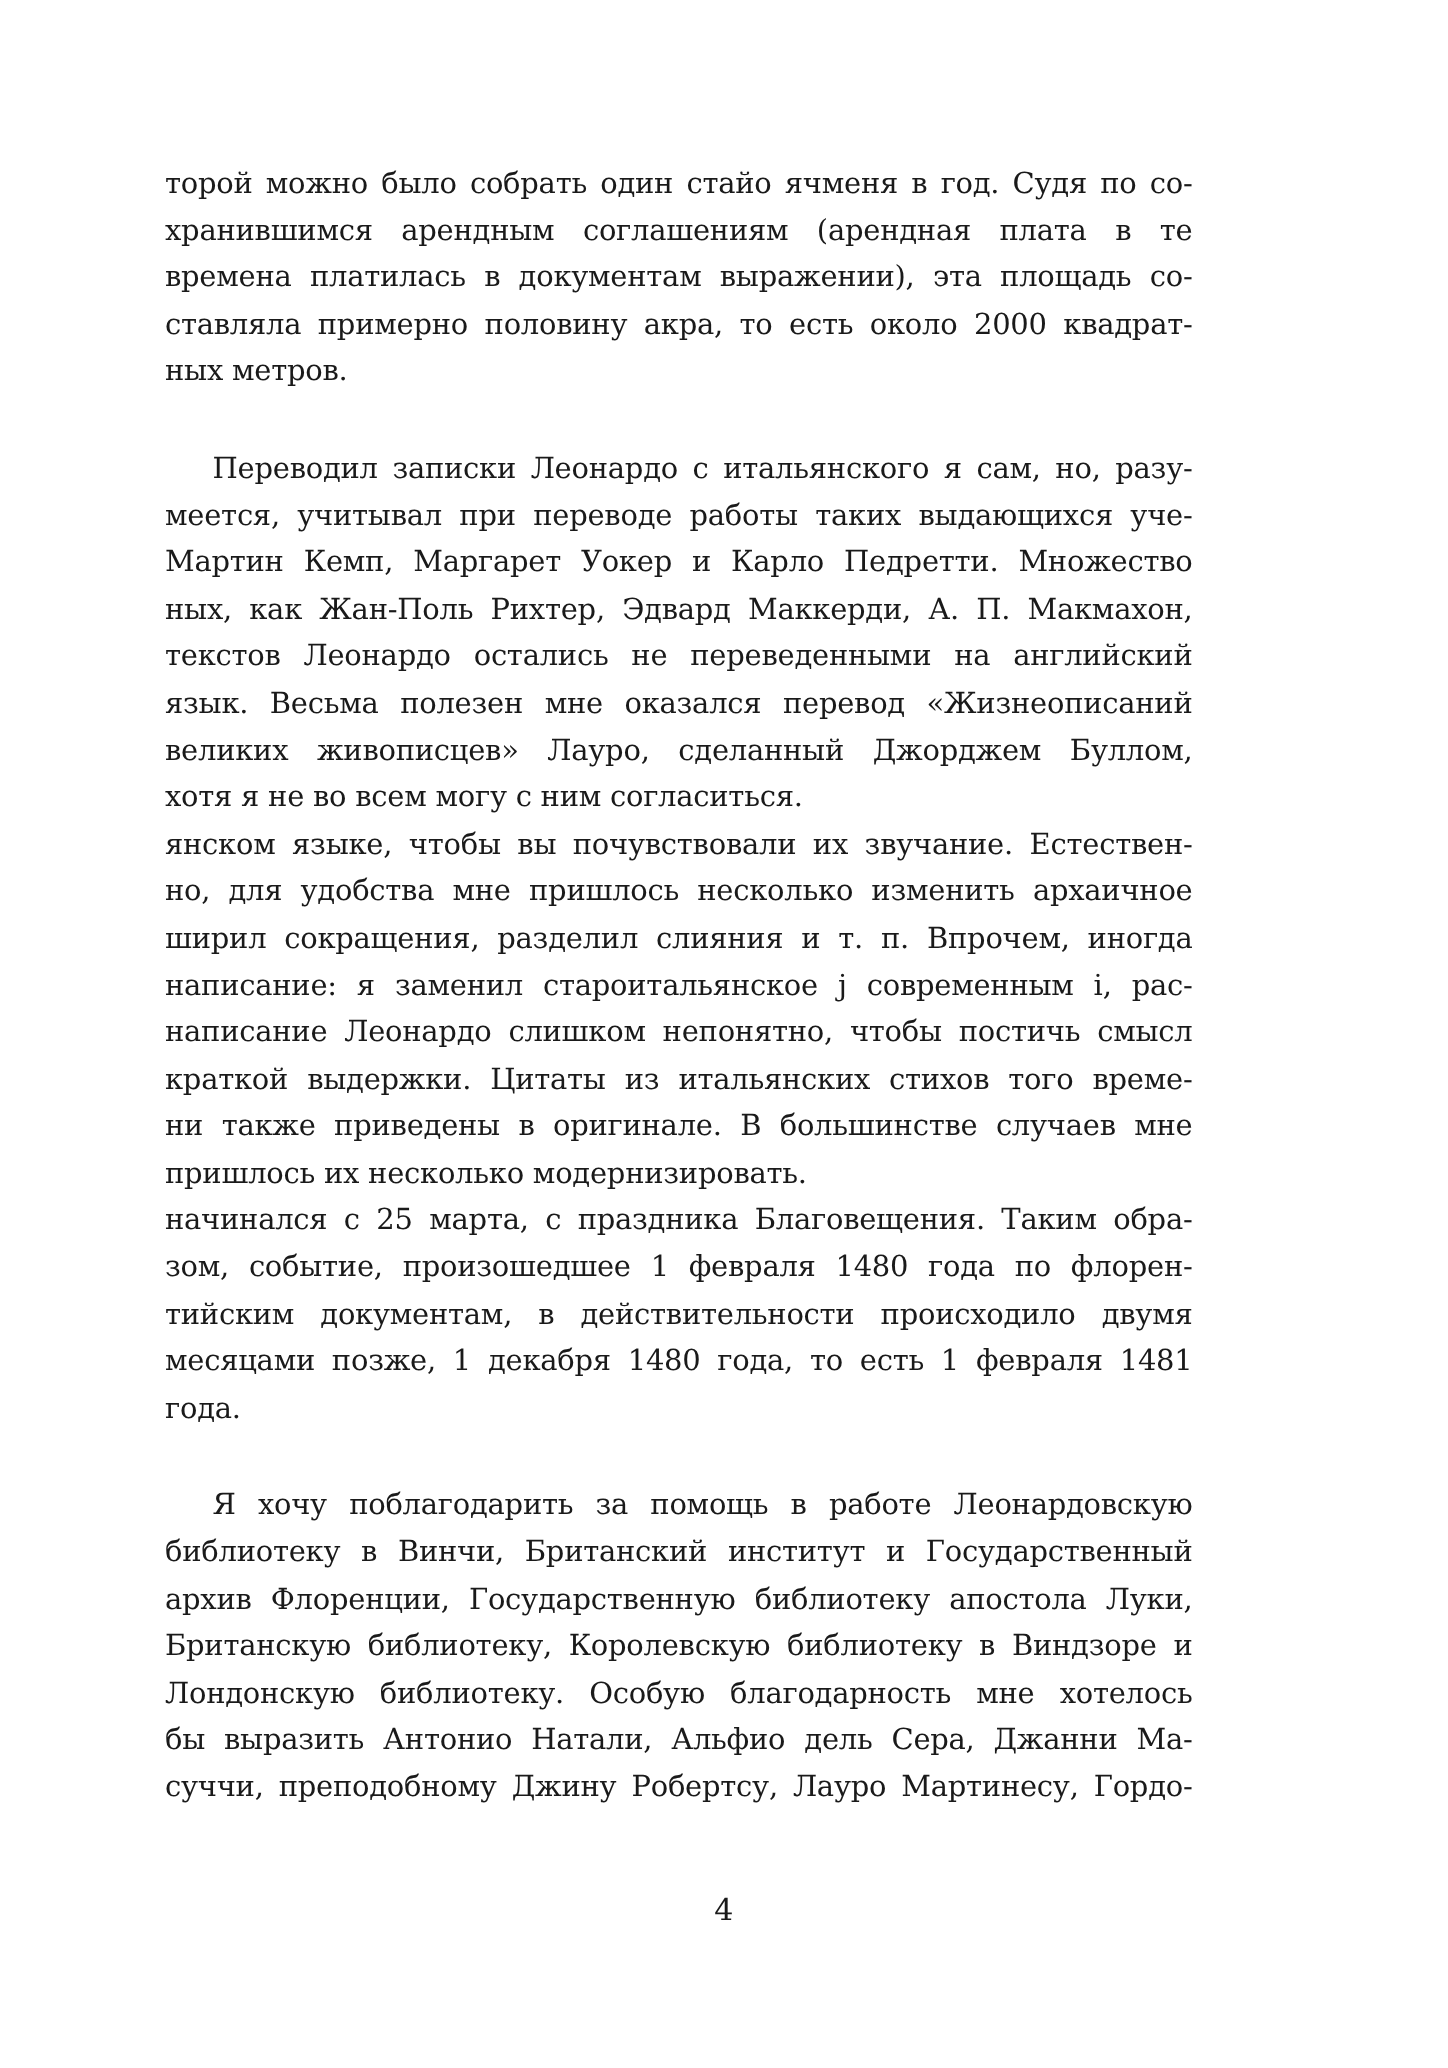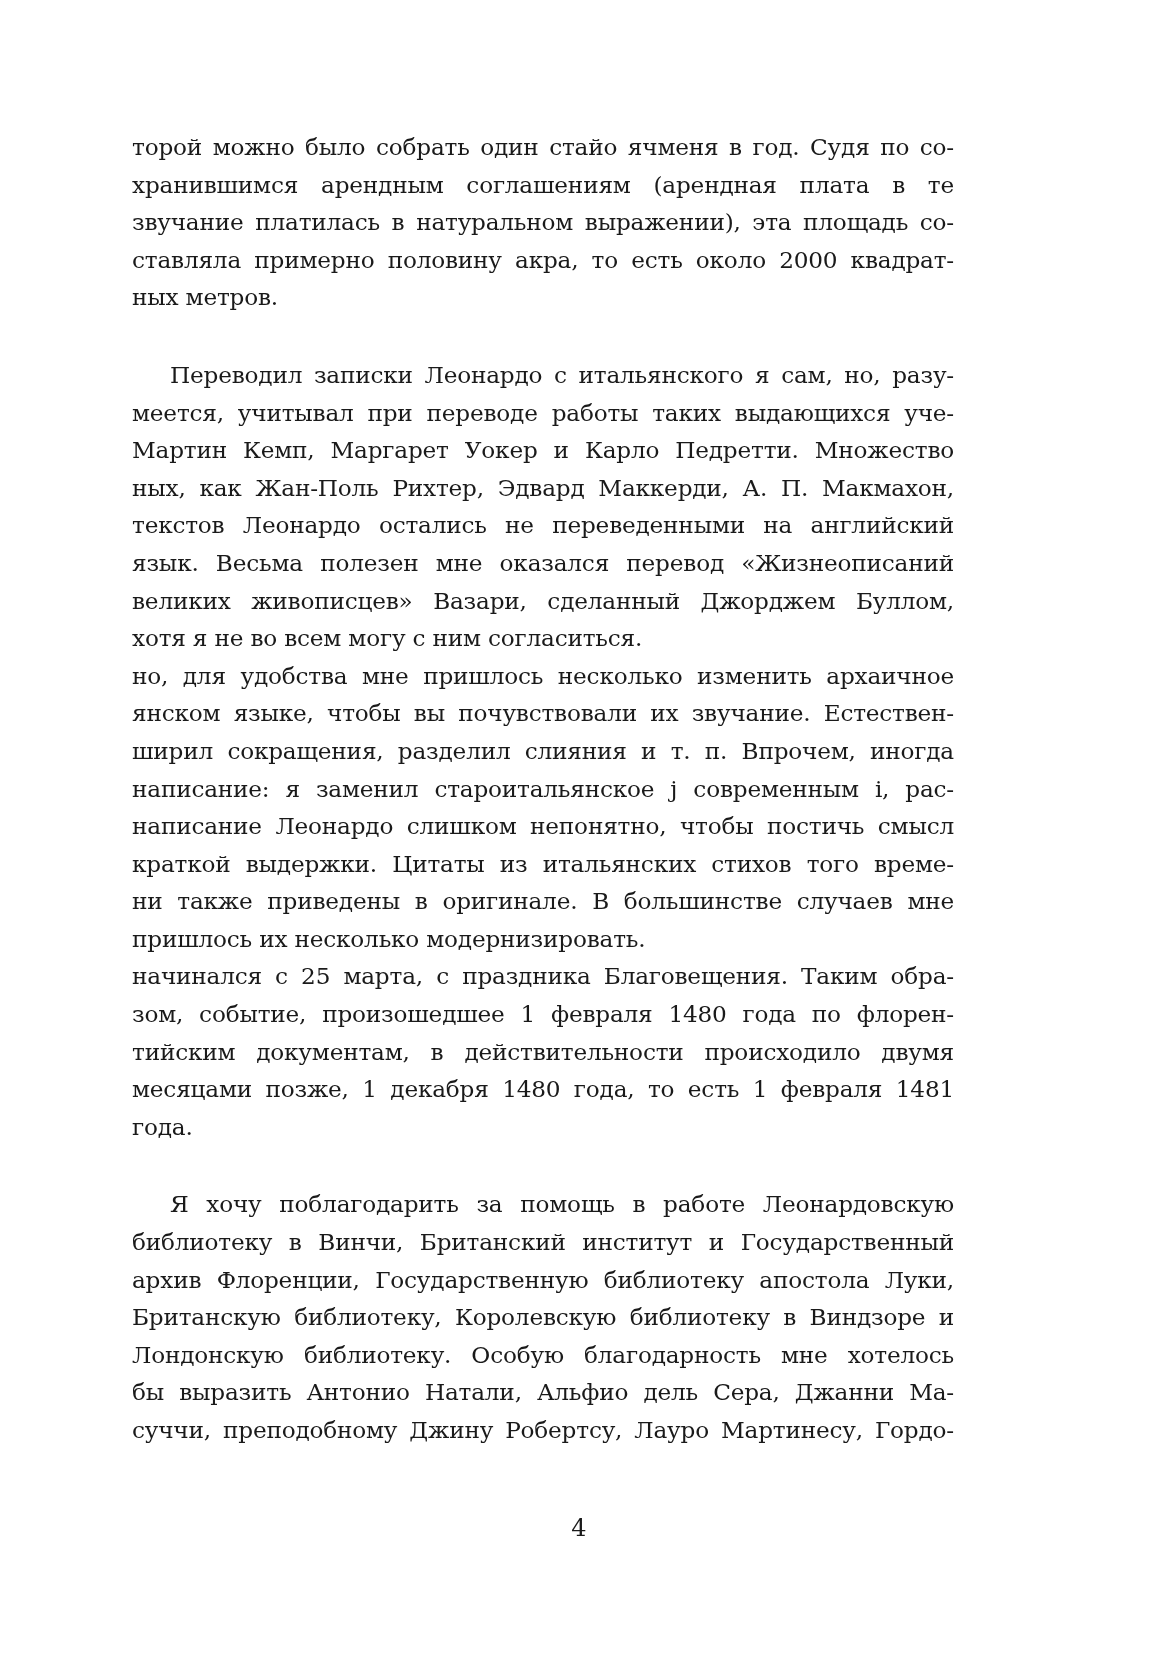--- a/index.html
+++ b/index.html
@@ -36,39 +36,39 @@
   }
 </style>
 </head>
 <body>
 
 <div class="page">
 
   <div>
     <span class="line">торой можно было собрать один стайо ячменя в год. Судя по со-</span>
     <span class="line">хранившимся арендным соглашениям (арендная плата в те</span>
-    <span class="line">звучание платилась в натуральном выражении), эта площадь со-</span>
+    <span class="line">времена платилась в документам выражении), эта площадь со-</span>
     <span class="line">ставляла примерно половину акра, то есть около 2000 квадрат-</span>
     <span class="line last">ных метров.</span>
   </div>
 
   <div>
     <span class="line indent">Переводил записки Леонардо с итальянского я сам, но, разу-</span>
     <span class="line">меется, учитывал при переводе работы таких выдающихся уче-</span>
     <span class="line">Мартин Кемп, Маргарет Уокер и Карло Педретти. Множество</span>
     <span class="line">ных, как Жан-Поль Рихтер, Эдвард Маккерди, А. П. Макмахон,</span>
     <span class="line">текстов Леонардо остались не переведенными на английский</span>
     <span class="line">язык. Весьма полезен мне оказался перевод «Жизнеописаний</span>
-    <span class="line">великих живописцев» Вазари, сделанный Джорджем Буллом,</span>
+    <span class="line">великих живописцев» Лауро, сделанный Джорджем Буллом,</span>
     <span class="line last">хотя я не во всем могу с ним согласиться.</span>
   </div>
 
   <div>
+    <span class="line">янском языке, чтобы вы почувствовали их звучание. Естествен-</span>
     <span class="line">но, для удобства мне пришлось несколько изменить архаичное</span>
-    <span class="line">янском языке, чтобы вы почувствовали их звучание. Естествен-</span>
     <span class="line">ширил сокращения, разделил слияния и т. п. Впрочем, иногда</span>
     <span class="line">написание: я заменил староитальянское j современным i, рас-</span>
     <span class="line">написание Леонардо слишком непонятно, чтобы постичь смысл</span>
     <span class="line">краткой выдержки. Цитаты из итальянских стихов того време-</span>
     <span class="line">ни также приведены в оригинале. В большинстве случаев мне</span>
     <span class="line last">пришлось их несколько модернизировать.</span>
   </div>
 
   <div>
     <span class="line">начинался с 25 марта, с праздника Благовещения. Таким обра-</span>

